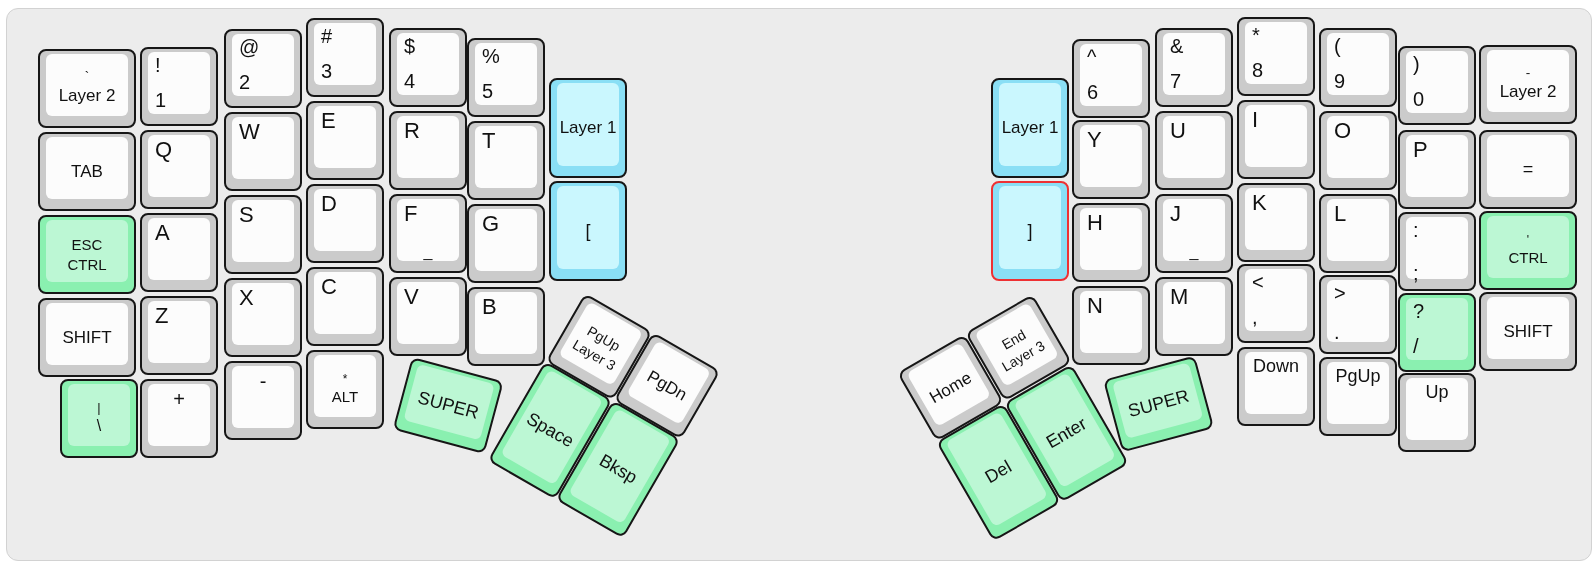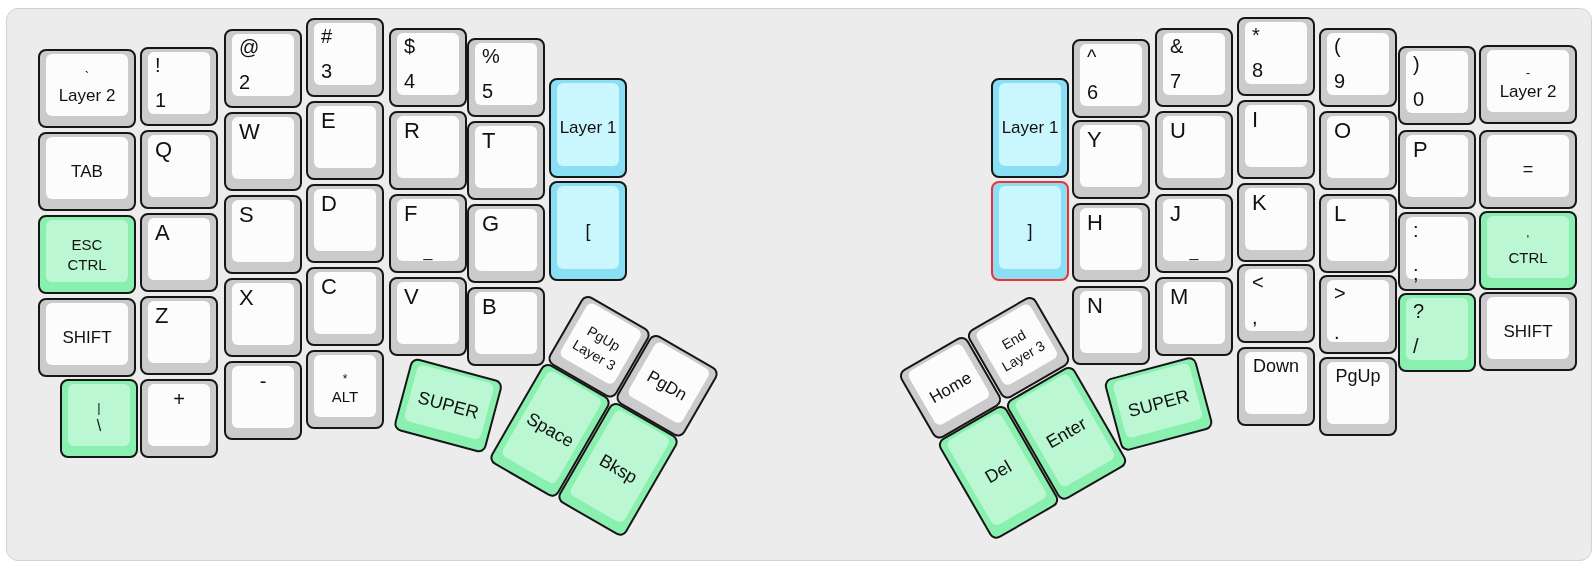--- a/index.html
+++ b/index.html
@@ -401,20 +401,26 @@
         <span class="l2" style="top: 48px;">;</span>
       </div>
     </div>
     <div class="key c-g" style="left: 1398px; top: 293px; width: 78px; height: 79px;">
       <div class="keytop"></div>
       <div class="legends lay-tl" style="font-size: 20px;">
         <span class="l1">?</span>
         <span class="l2">/</span>
       </div>
     </div>
+    <div class="key c-w" style="left: 1398px; top: 373px; width: 78px; height: 79px;">
+      <div class="keytop"></div>
+      <div class="legends lay-tc" style="font-size: 18px;">
+        <span class="l1">Up</span>
+      </div>
+    </div>
     <div class="key c-w" style="left: 1479px; top: 45px; width: 98px; height: 79px;">
       <div class="keytop"></div>
       <div class="legends lay-c" style="font-size: 17px;">
         <span class="l1 sym">-</span>
         <span class="l2">Layer 2</span>
       </div>
     </div>
     <div class="key c-w" style="left: 1479px; top: 130px; width: 98px; height: 79px;">
       <div class="keytop"></div>
       <div class="legends lay-c" style="font-size: 18px;">

